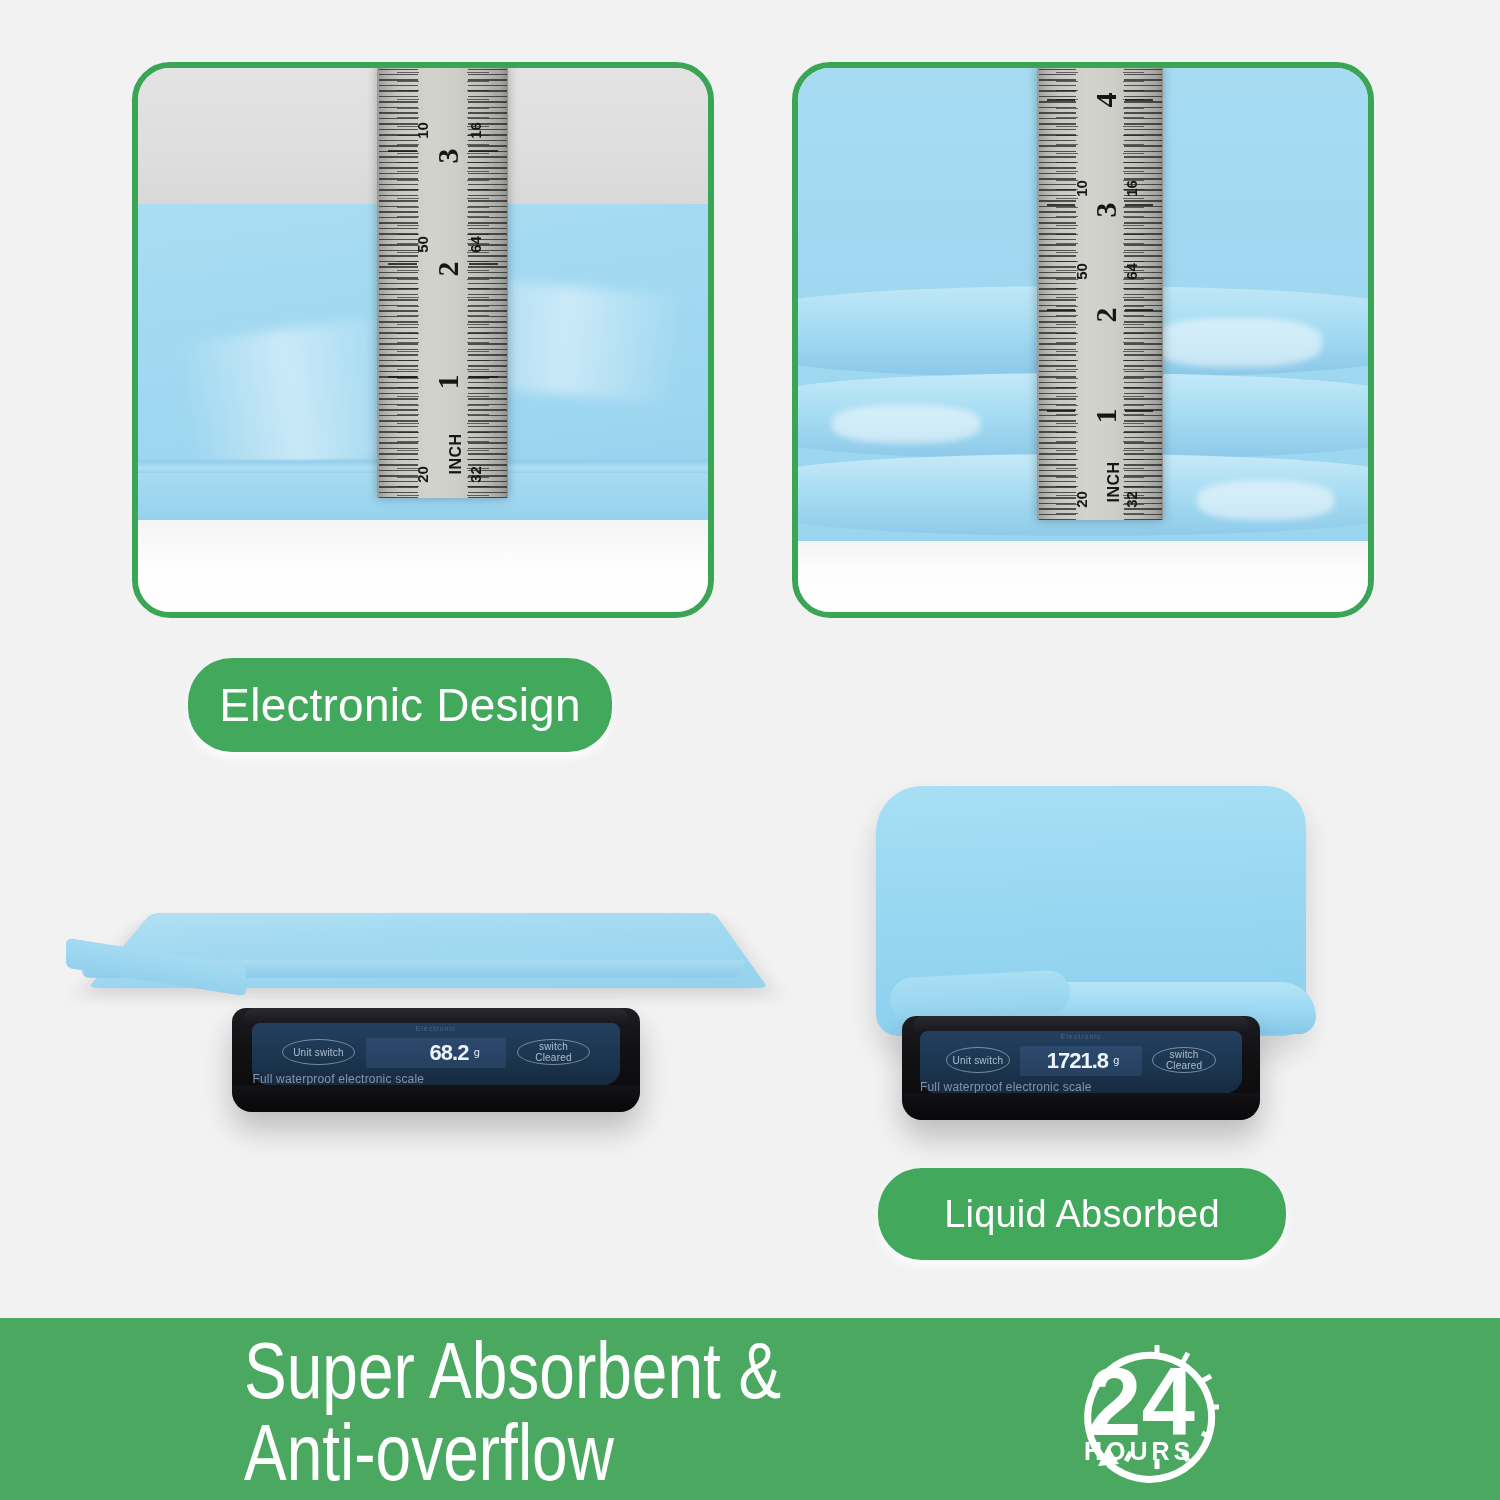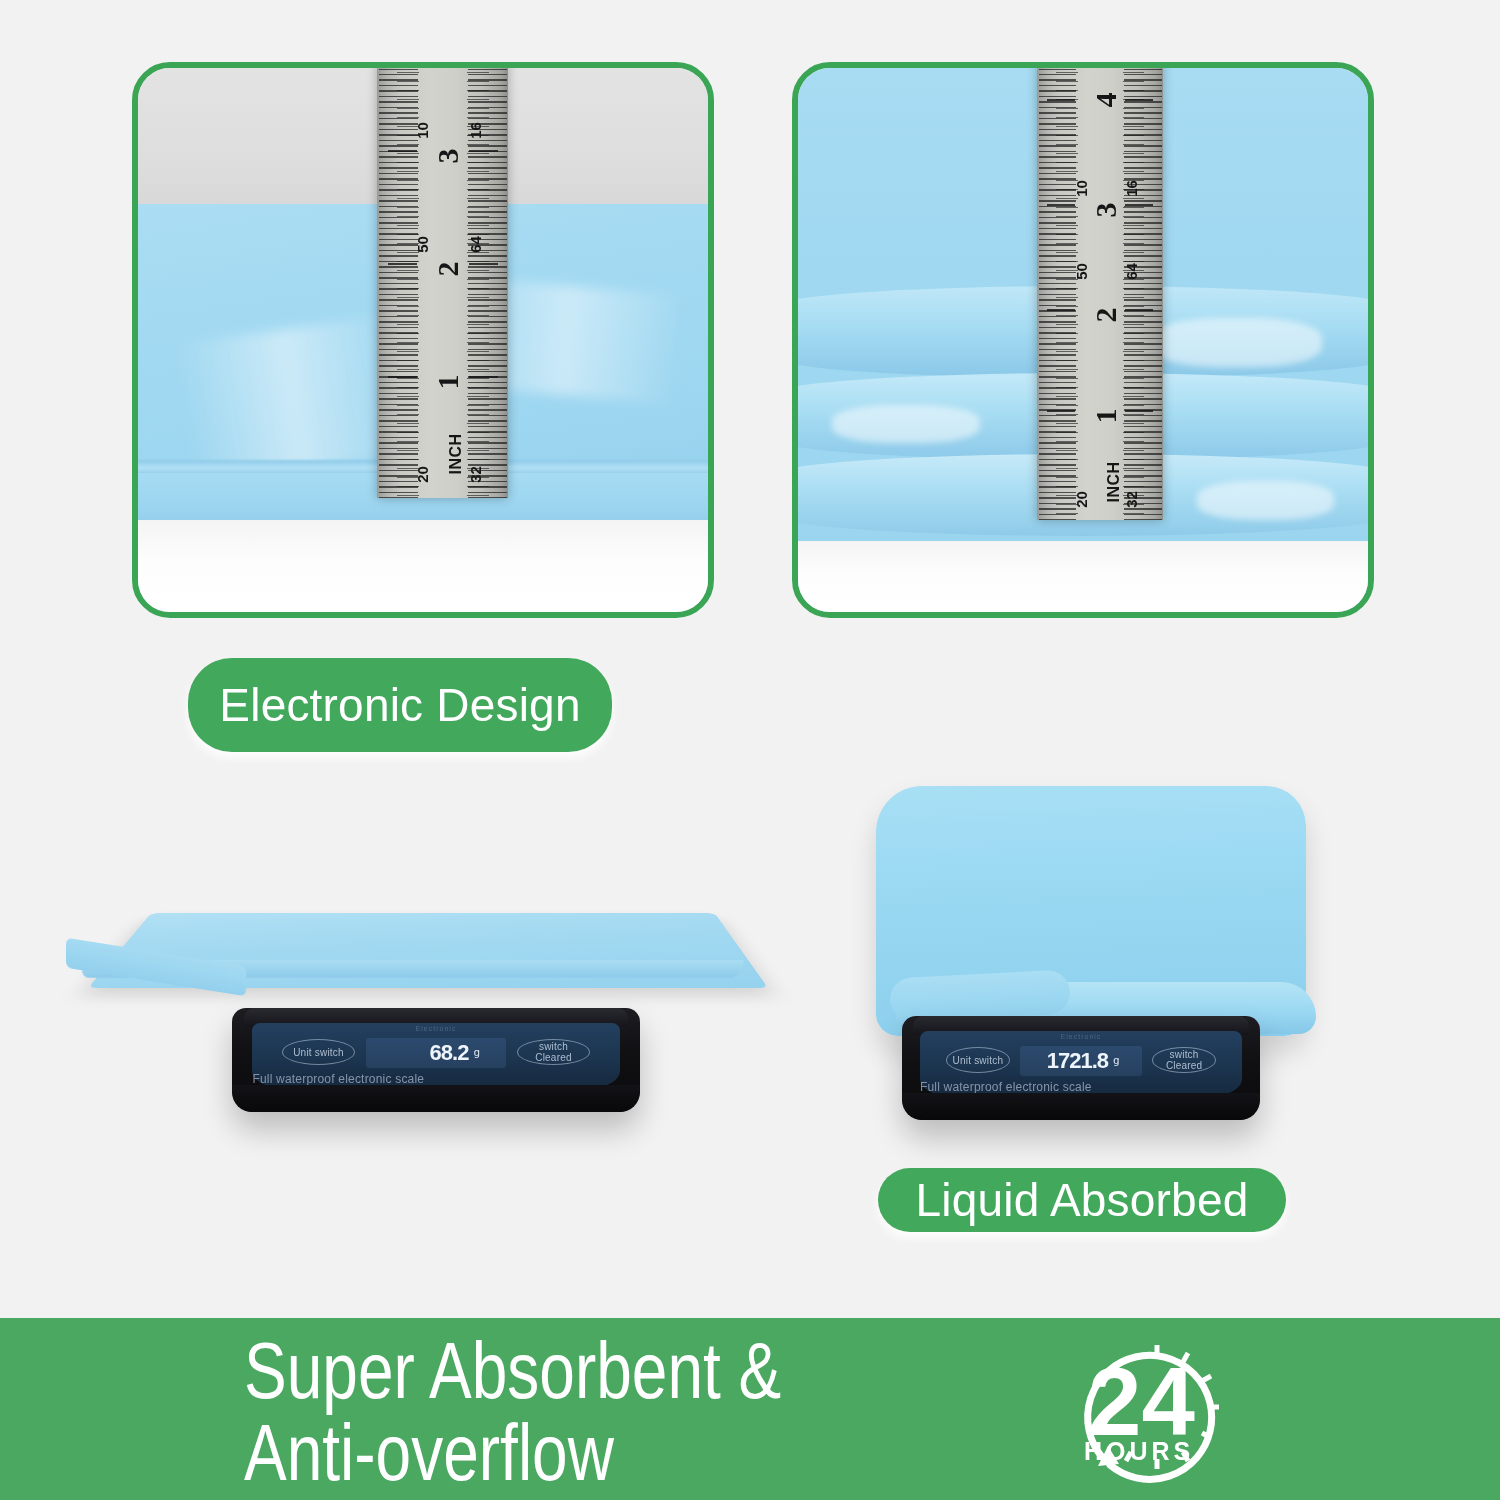--- a/index.html
+++ b/index.html
@@ -145,21 +145,21 @@
     align-items: center;
     justify-content: center;
     font-weight: 400;
     letter-spacing: .2px;
     box-shadow: 0 6px 10px rgba(255,255,255,.9);
     text-align: center;
   }
   #badge-thick   { left: 188px;  top: 658px;  width: 424px; height: 94px; font-size: 46px; }
   #badge-absorb  { left: 872px;  top: 658px;  width: 418px; height: 94px; font-size: 46px; }
   #badge-before  { left: 242px;  top: 1168px; width: 362px; height: 92px; font-size: 46px; }
-  #badge-liquid  { left: 878px;  top: 1168px; width: 408px; height: 64px; font-size: 46px; text-align: right; }
+  #badge-liquid  { left: 878px;  top: 1168px; width: 408px; height: 92px; font-size: 38px; text-align: right; }
 
   
   .scale-photo { position: absolute; }
   #photo-before { left: 60px;  top: 800px; width: 740px; height: 350px; }
   #photo-after  { left: 850px; top: 780px; width: 570px; height: 370px; }
 
   
   .flat-pad {
     position: absolute;
     left: 28px; top: 18px; width: 680px; height: 170px;

